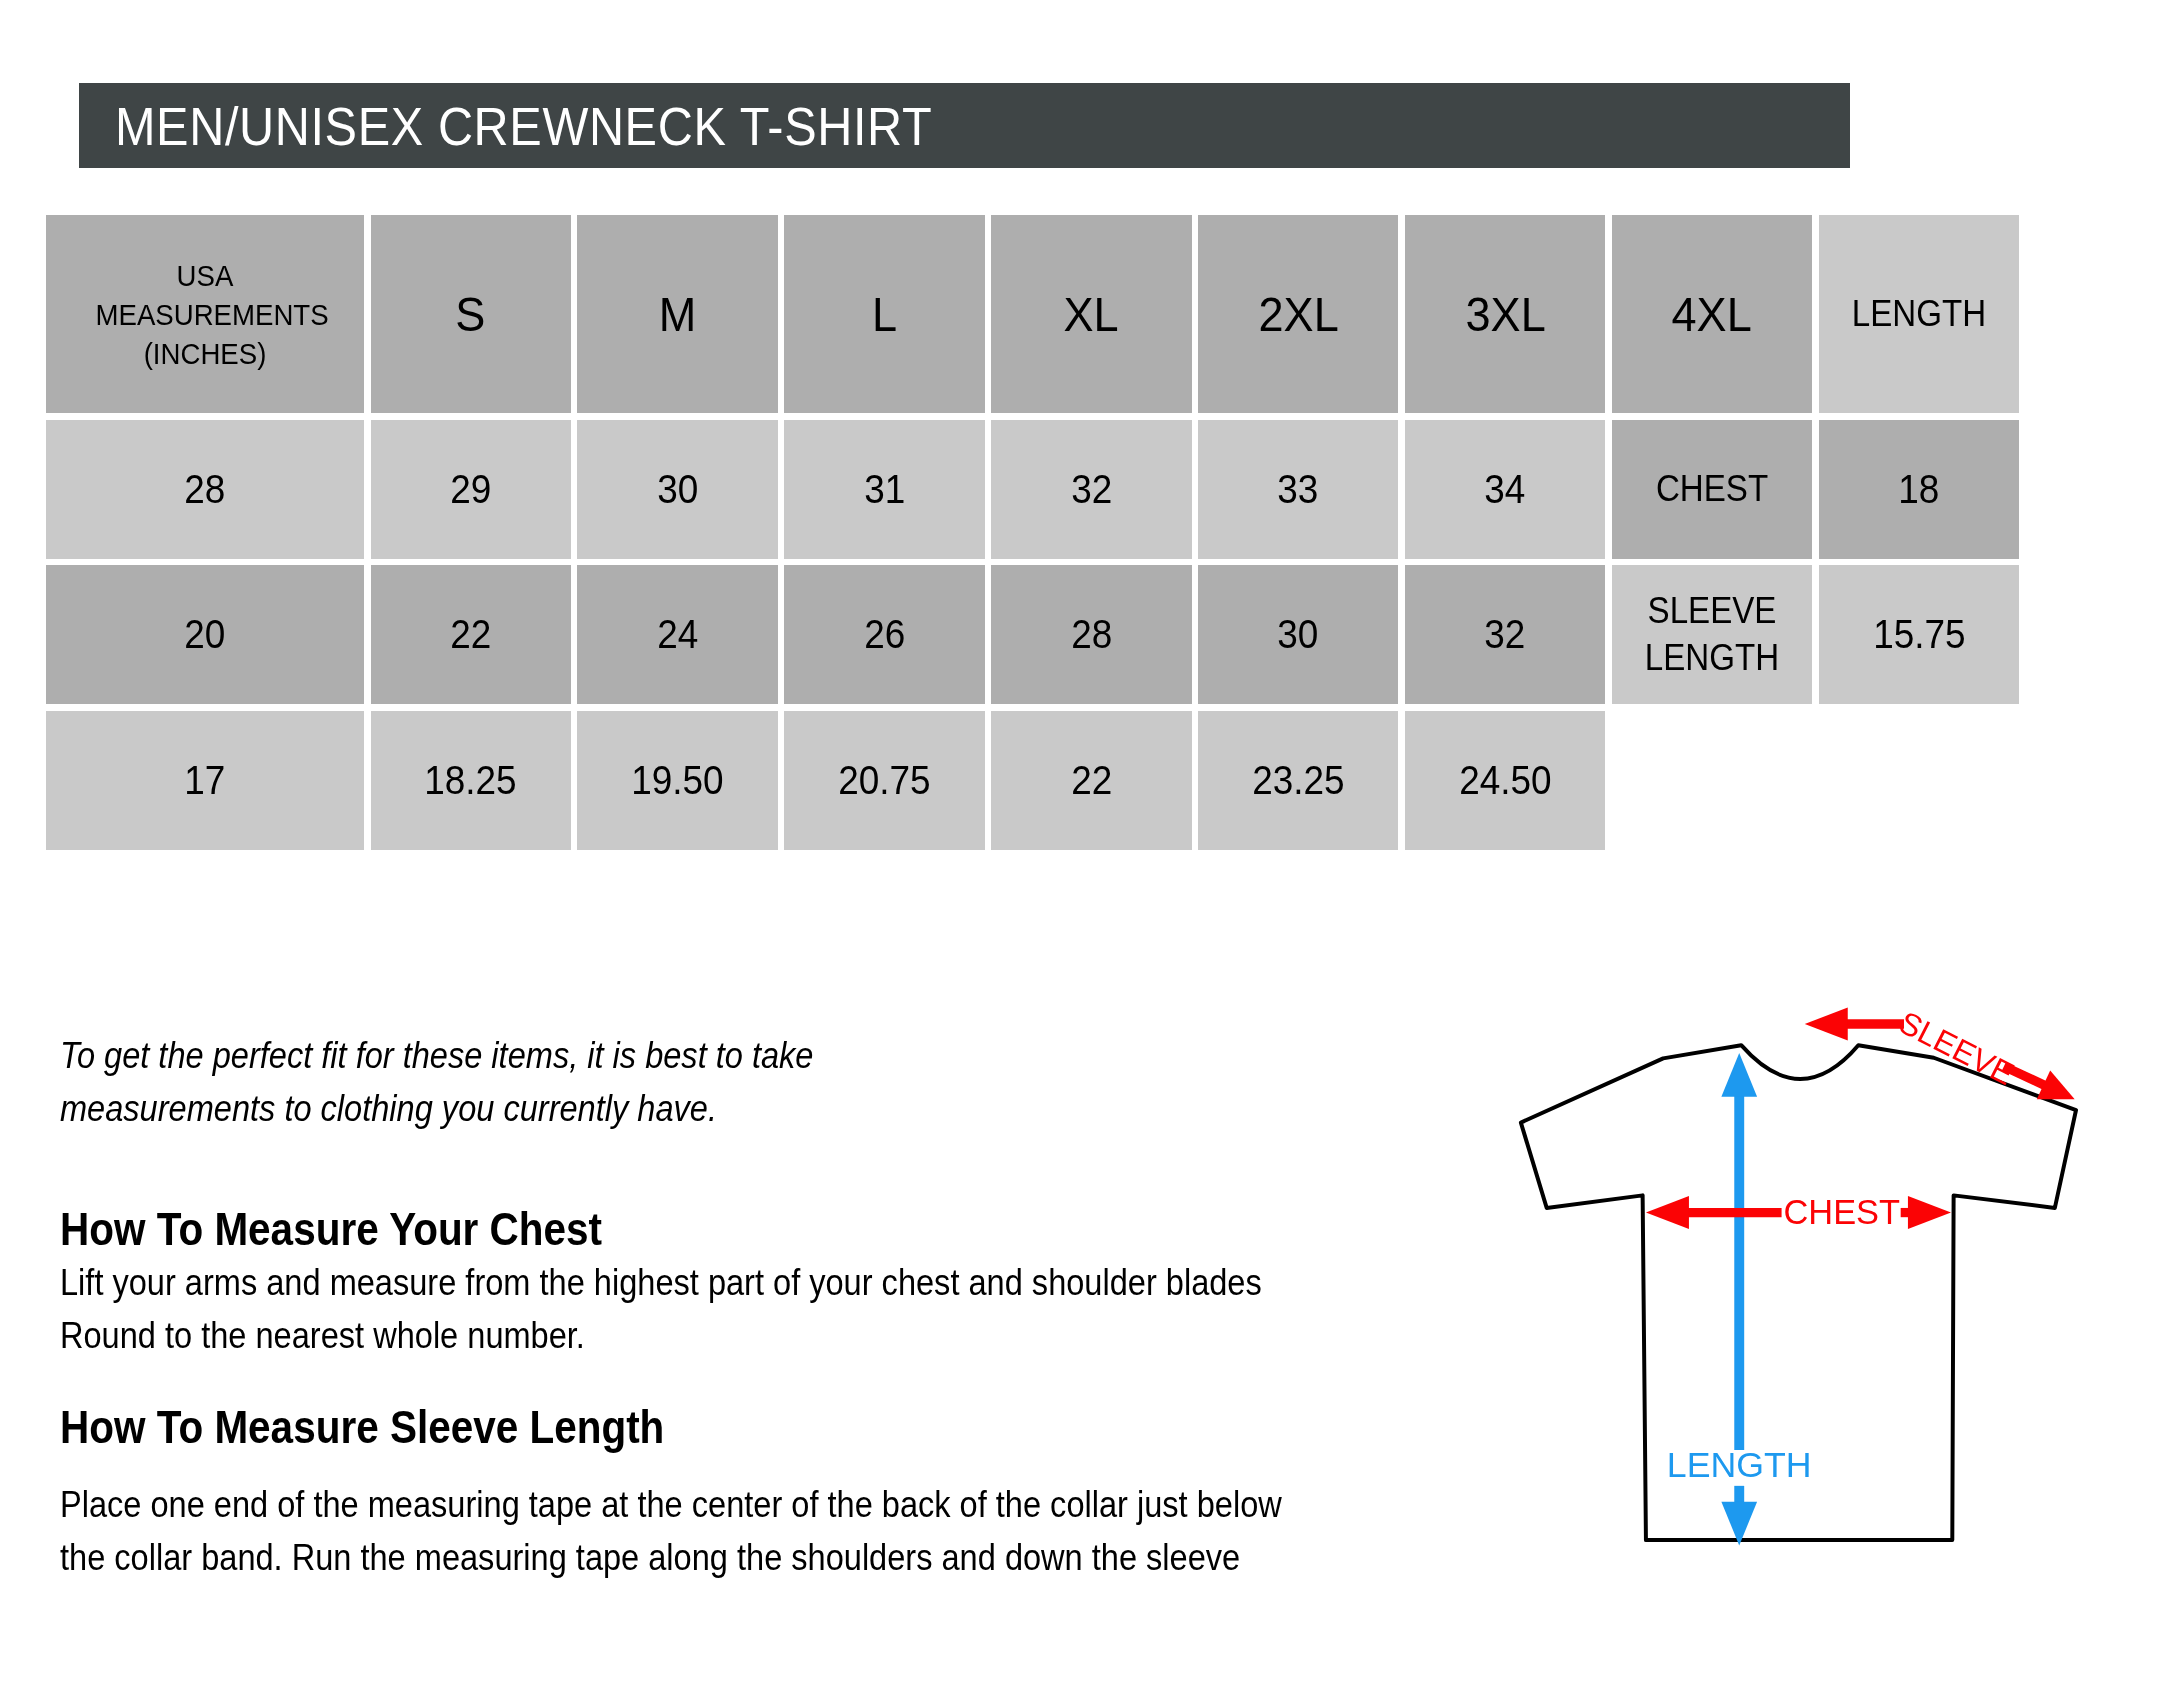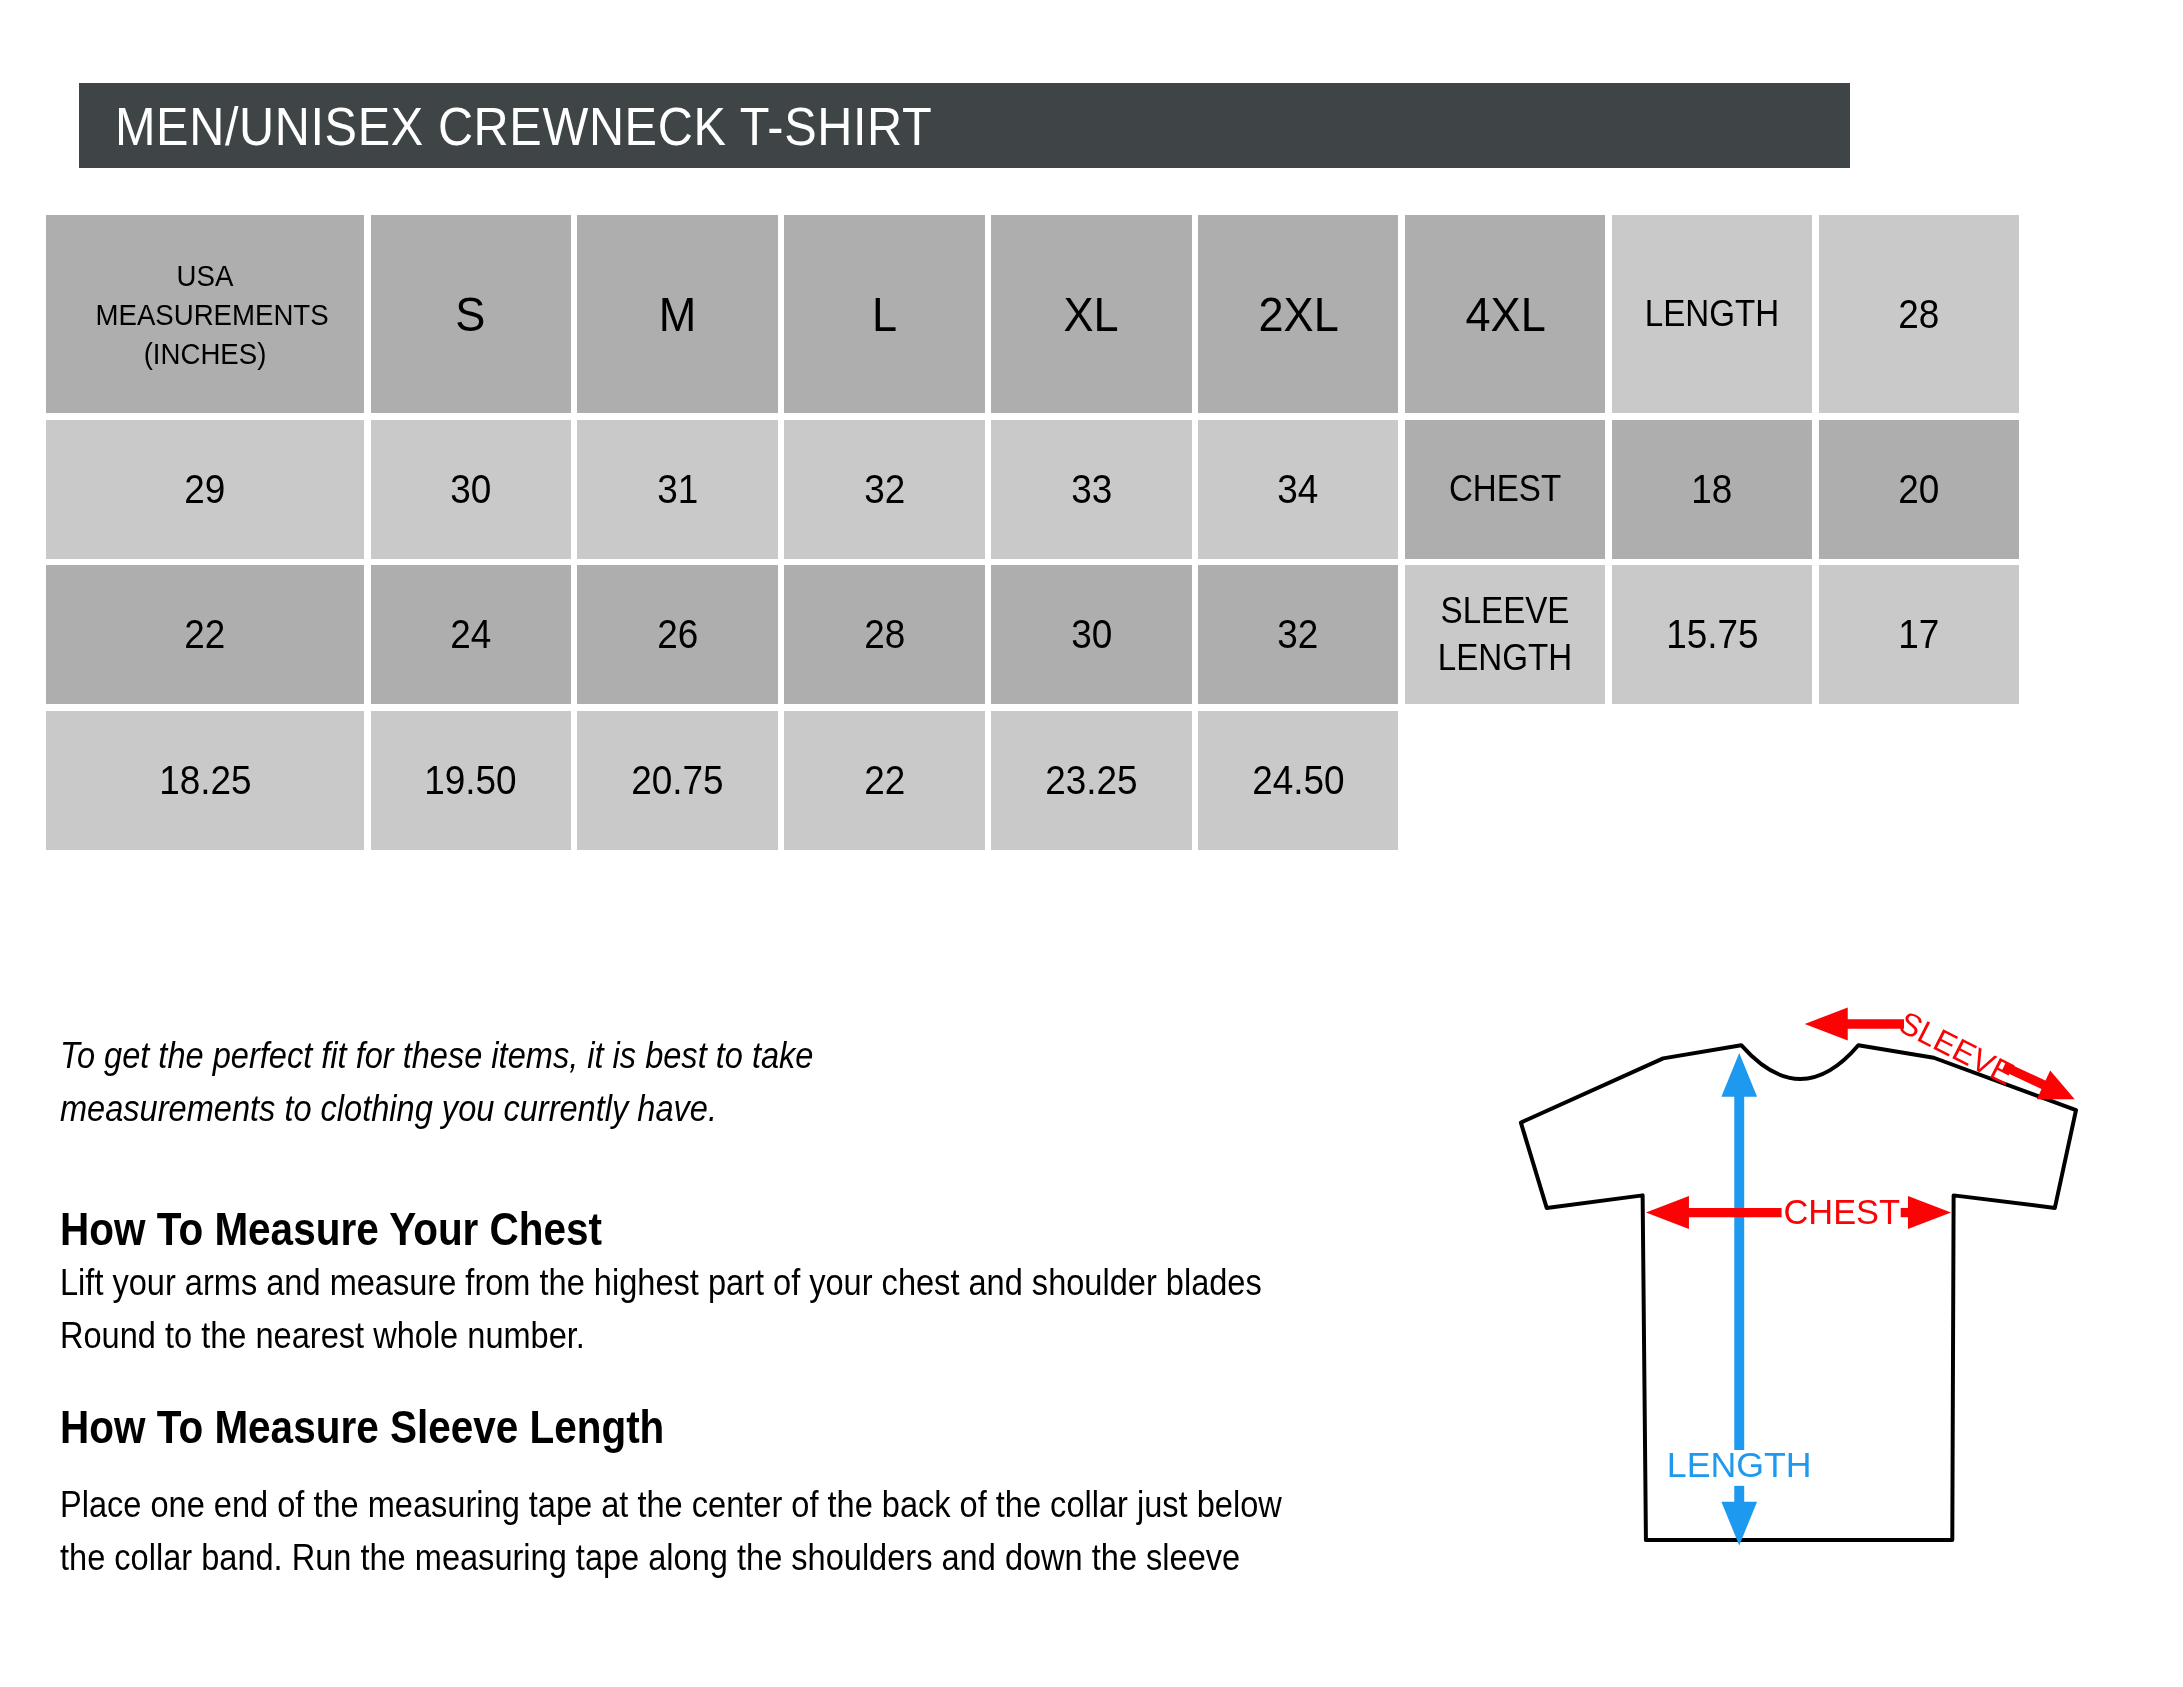--- a/index.html
+++ b/index.html
@@ -70,20 +70,23 @@
   <div class="cell dark sizeh">
       <span>L</span>
     </div>
   <div class="cell dark sizeh">
       <span>XL</span>
     </div>
   <div class="cell dark sizeh">
       <span>2XL</span>
     </div>
   <div class="cell dark sizeh">
+      <span>3XL</span>
+    </div>
+  <div class="cell dark sizeh">
       <span>4XL</span>
     </div>
 
   <div class="cell light rowlabel">
       <span>LENGTH</span>
     </div>
   <div class="cell light val">
       <span>28</span>
     </div>
   <div class="cell light val">

